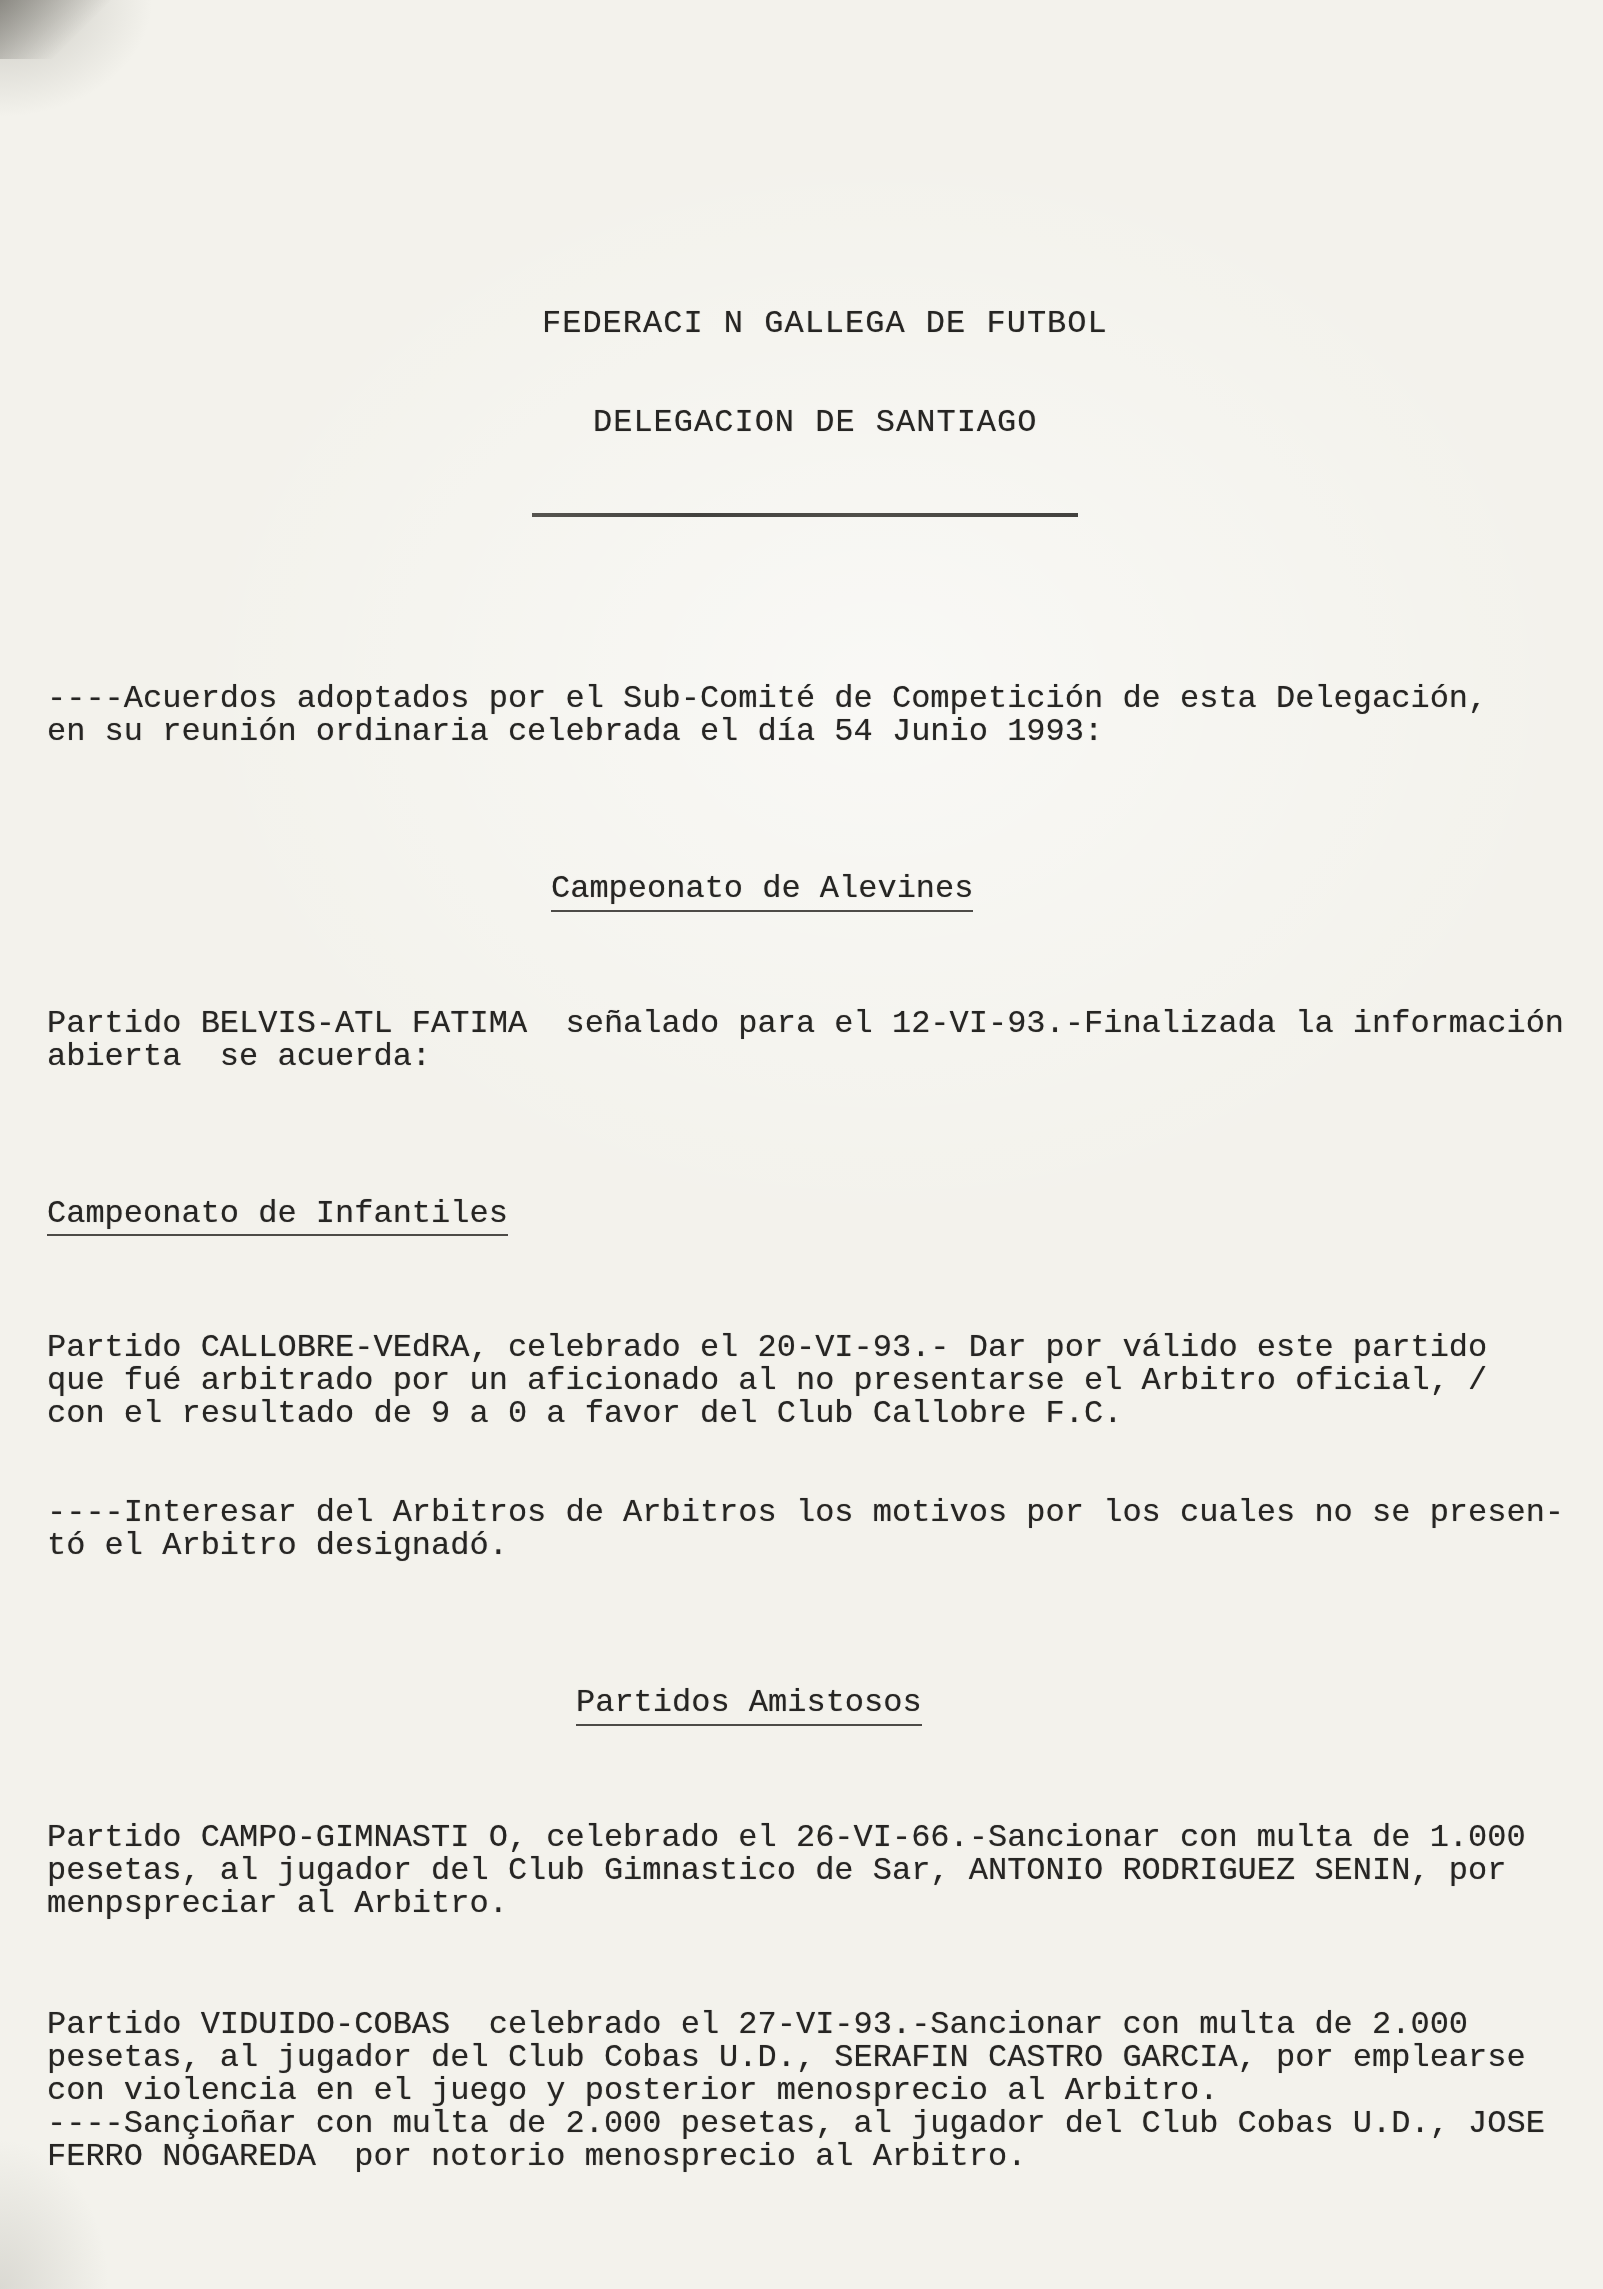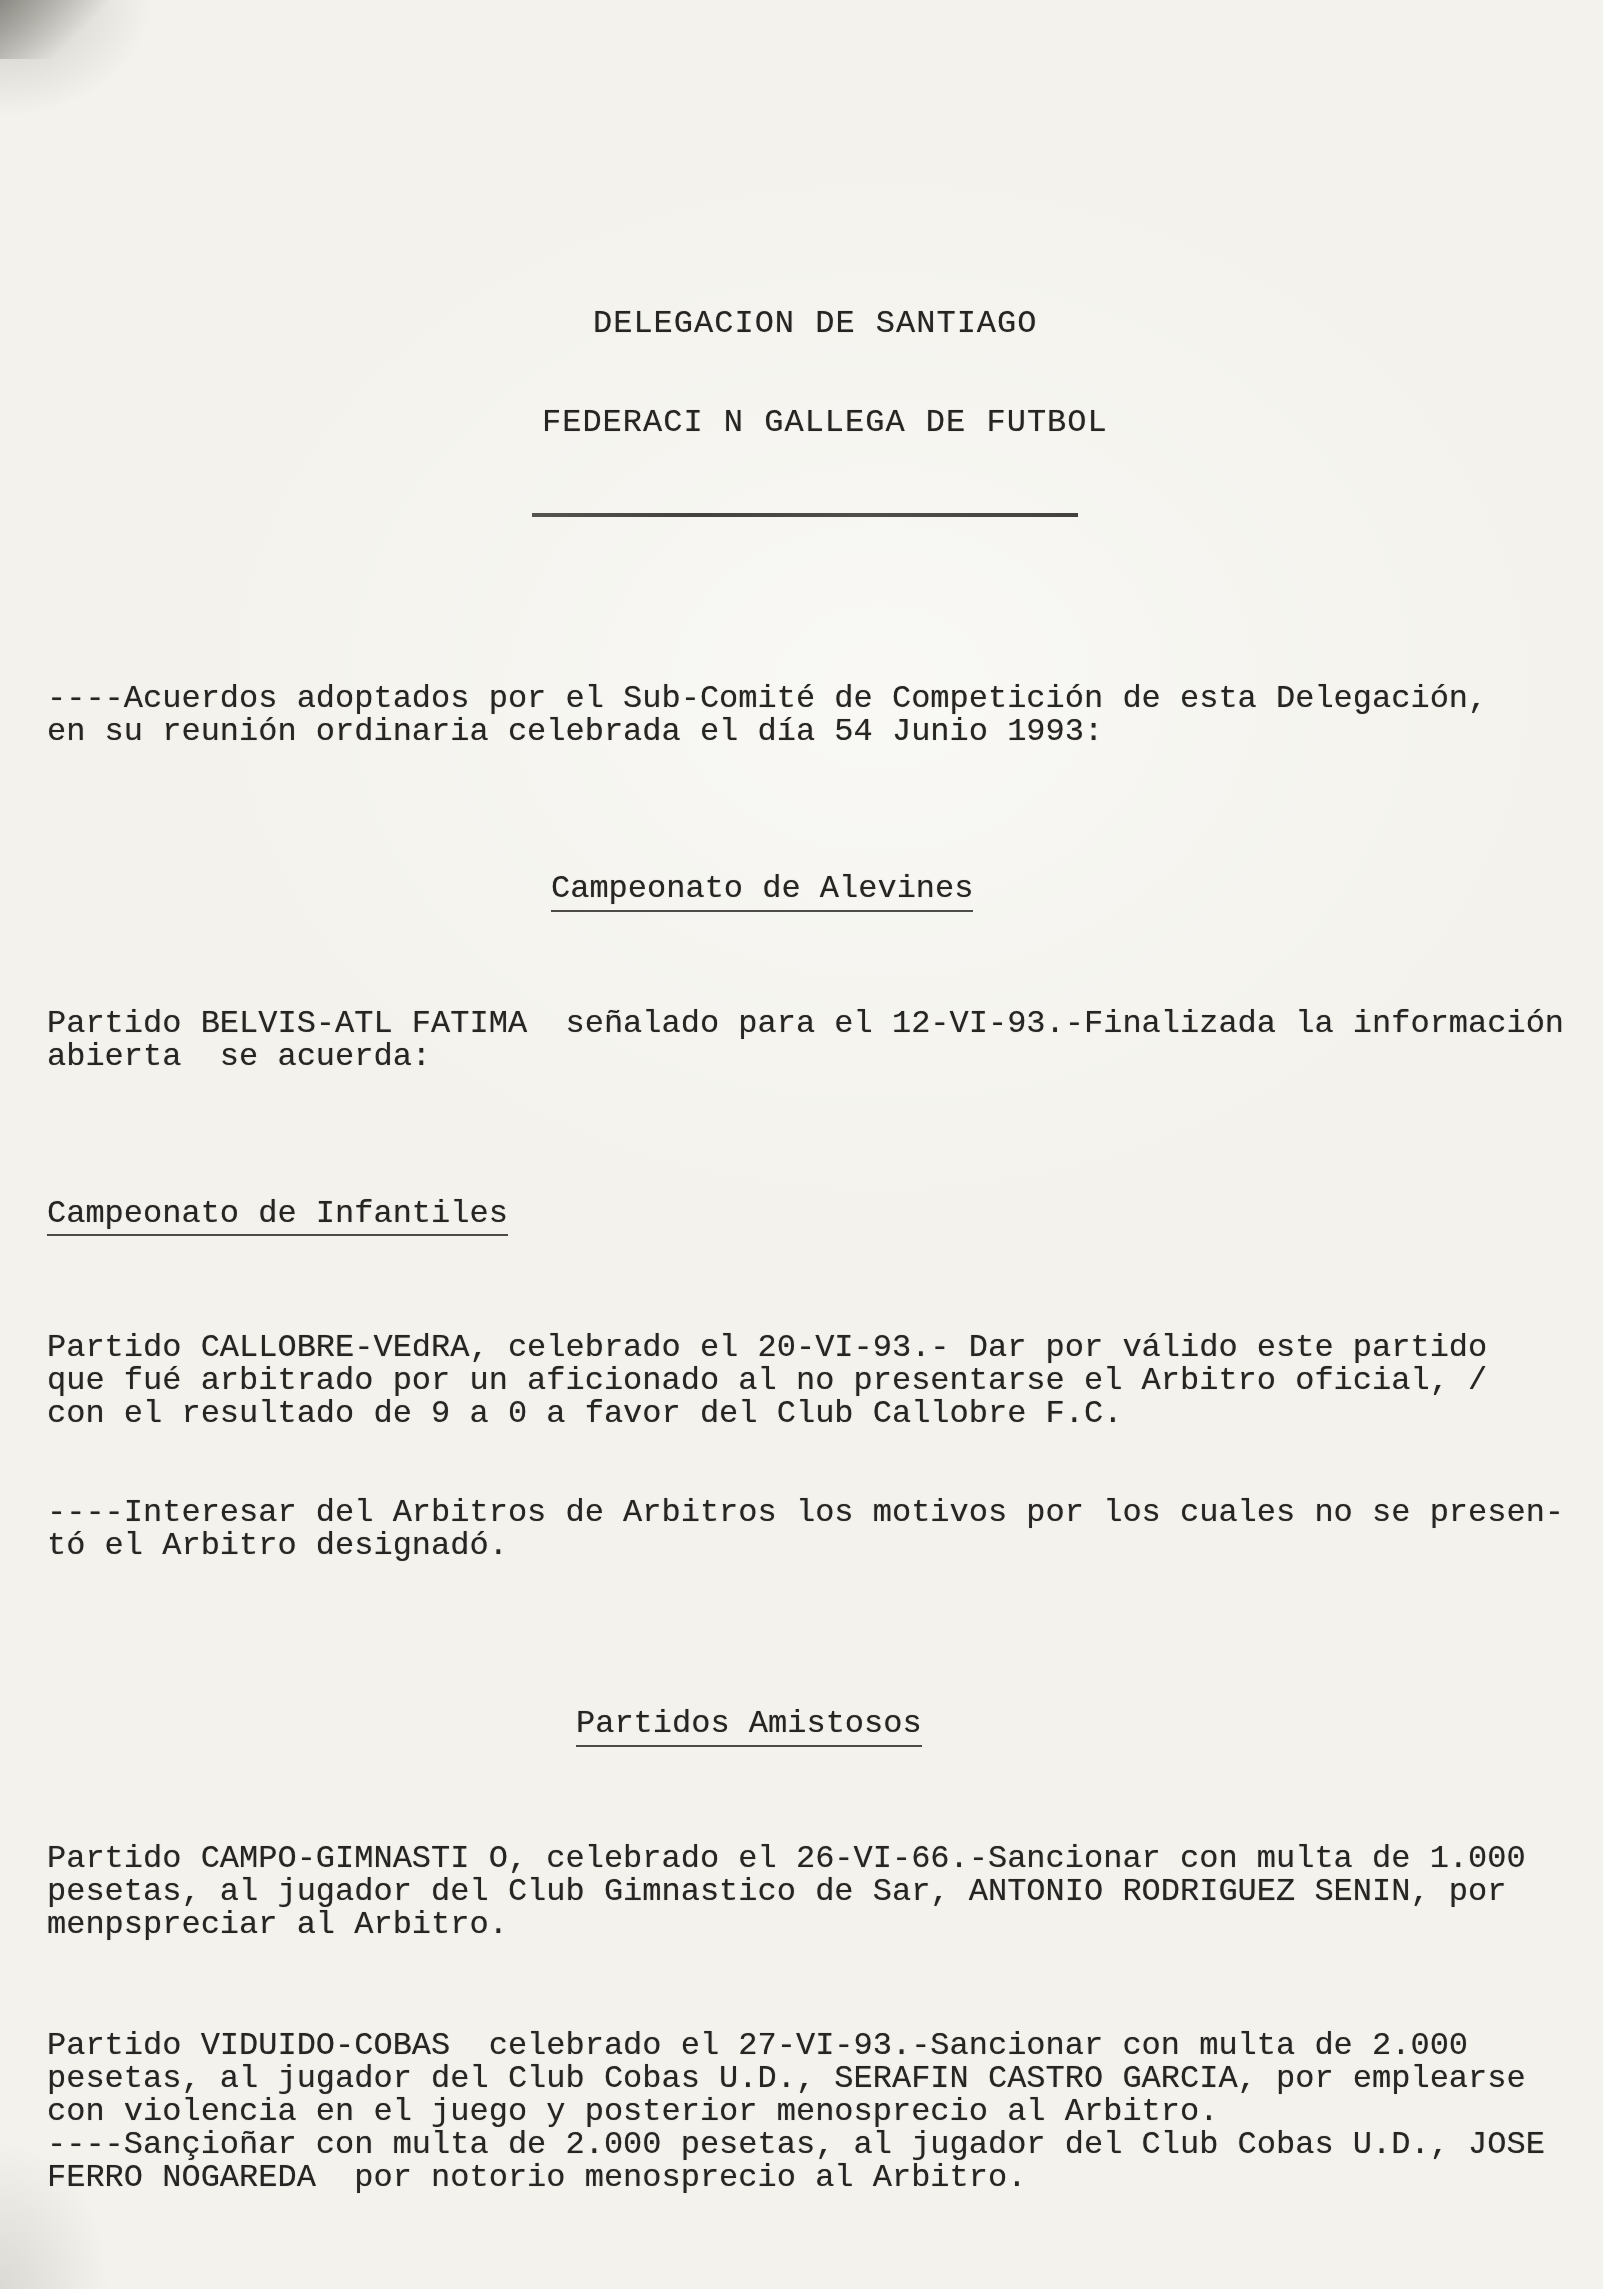--- a/index.html
+++ b/index.html
@@ -62,34 +62,34 @@
     margin: 25px 0 29px 0;
     text-decoration: underline;
   }
   .heading .heading-text {
     display: inline-block;
     padding-bottom: 4.9px;
     border-bottom: 2.9px solid rgba(40,38,34,0.82);
   }
   .h-alevines  { margin-left: 504px; }
   .h-infantiles{ }
-  .h-amistosos { margin-left: 529px; margin-top: 46px; }
+  .h-amistosos { margin-left: 529px; margin-top: 25px; }
   p { white-space: pre-wrap; }
 </style>
 </head>
 <body>
 
 <div class="page">
   <div class="scan-edge-top-left"></div>
 
   <div class="content">
 
     <header class="title-block">
+      <div class="title-line">FEDERACI N GALLEGA DE FUTBOL</div>
       <div class="title-line title-line-2">DELEGACION DE SANTIAGO</div>
-      <div class="title-line">FEDERACI N GALLEGA DE FUTBOL</div>
       <div class="title-underline"></div>
     </header>
 
     <p class="para intro">----Acuerdos adoptados por el Sub-Comité de Competición de esta Delegación,
 en su reunión ordinaria celebrada el día 54 Junio 1993:</p>
 
     <h2 class="heading h-alevines"><span class="heading-text">Campeonato de Alevines</span></h2>
     <p class="para">Partido BELVIS-ATL FATIMA  señalado para el 12-VI-93.-Finalizada la información
 abierta  se acuerda:</p>
 

